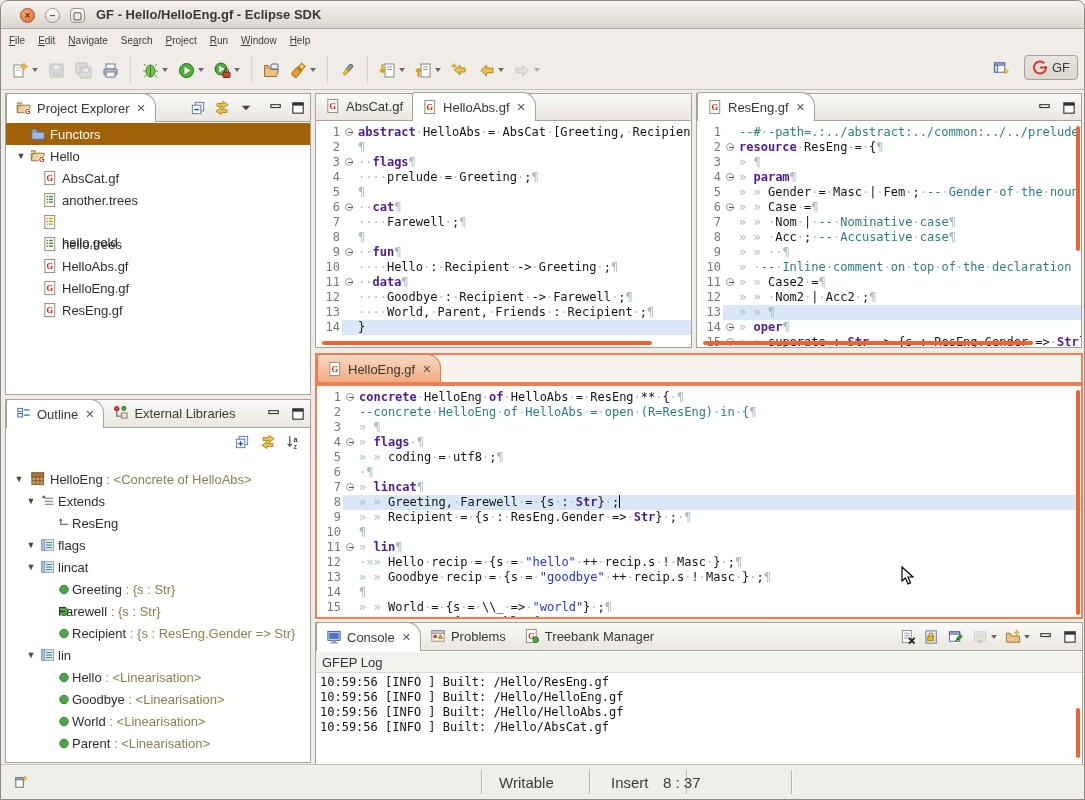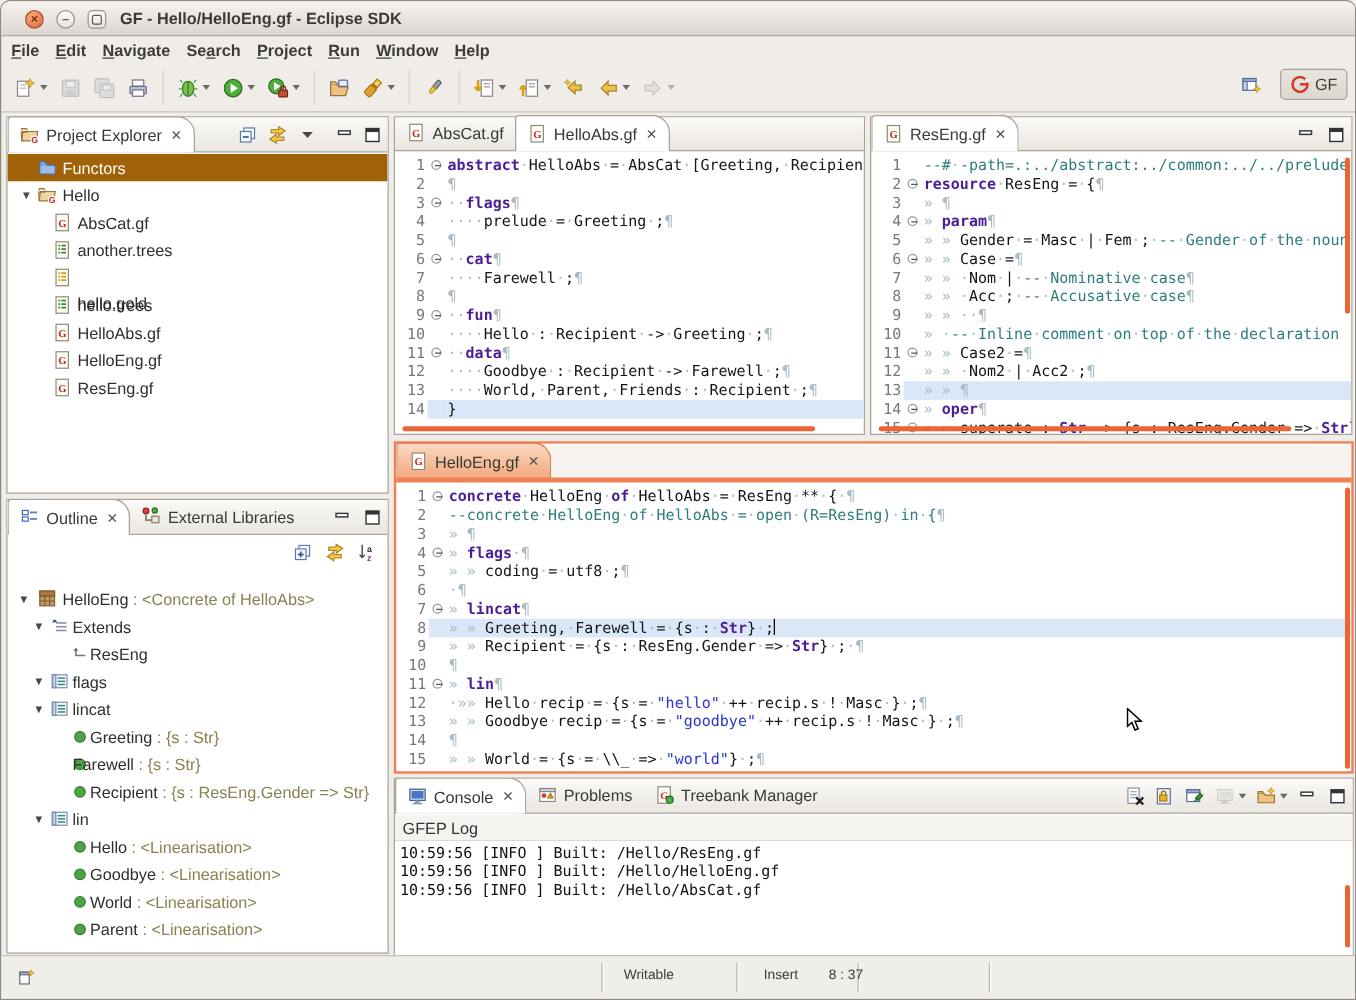--- a/index.html
+++ b/index.html
@@ -9,21 +9,21 @@
 
 #titlebar { position:absolute; left:0; top:0; width:100%; height:28px; background:linear-gradient(#F7F3EF,#DBD6CF); border-bottom:1px solid #B3AEA5; }
 .winbtn { position:absolute; top:7px; width:15px; height:15px; border-radius:50%; border:1px solid #9A958D; background:linear-gradient(#FDFDFC,#E6E2DC); color:#5d5950; font:bold 10px/13px "Liberation Sans",sans-serif; text-align:center; }
 #btn-close { left:19px; background:radial-gradient(circle at 35% 30%,#F6A878,#E1683A); border-color:#A65028; color:#7A2D0C; }
 #btn-min { left:44px; }
 #btn-max { left:69px; border-radius:4px; }
 #title-text { position:absolute; left:95px; top:6px; font-size:13px; font-weight:bold; color:#3C3A36; }
 
 
 #menubar { position:absolute; left:0; top:28px; width:100%; height:22px; display:flex; align-items:center; padding-left:8px; gap:13px; }
-.menu-item { font-size:13px; color:#3E3C38;font-weight:bold; }
+.menu-item { font-size:10px; color:#3E3C38; }
 .menu-item u { text-decoration:underline; }
 
 
 #toolbar { position:absolute; left:0; top:50px; width:100%; height:39px; border-bottom:1px solid #C5C0B8; display:flex; align-items:center; }
 .tgroup { display:flex; align-items:center; height:28px; padding:0 6px; border-left:1px solid #D8D3CB; }
 .tgroup:first-child { border-left:none; }
 .tbtn { display:flex; align-items:center; padding:2px 3px; margin:0 2px; }
 .tbtn svg { width:17px; height:17px; }
 .dd { width:0; height:0; border-left:3.5px solid transparent; border-right:3.5px solid transparent; border-top:4px solid #6E6A63; margin-left:3px; }
 .dis { opacity:.45; }
@@ -76,21 +76,21 @@
 #ed-hello .edhead { background:#F7F3EF; border-bottom:none; }
 #orange-band { position:absolute; left:0; right:0; top:27px; height:4px; background:#EF8055; }
 
 
 #console-label { position:absolute; left:0; right:0; top:29px; height:21px; background:#F5F3F0; font-size:13px; color:#333; padding:3px 0 0 6px; border-bottom:1px solid #DDD9D2; }
 #console-body { position:absolute; left:0; right:0; top:50px; bottom:0; background:#fff; font:12px/15px "DejaVu Sans Mono",monospace; color:#111; padding:2px 0 0 4px; overflow:hidden; }
 
 
 #statusbar { position:absolute; left:0; bottom:0; width:100%; height:35px; background:#F0EEE9; border-top:1px solid #C4BFB7; }
 .sb-sep { position:absolute; top:5px; width:1px; height:24px; background:#BDB8AF; box-shadow:1px 0 0 #FBFAF8; }
-.sb-txt { position:absolute; top:9px; font-size:11px; color:#3E3C38; }
+.sb-txt { position:absolute; top:9px; font-size:15px; color:#3E3C38; }
 </style>
 </head>
 <body>
 
 <div id="win">
   <div id="titlebar">
     <div class="winbtn" id="btn-close">×</div>
     <div class="winbtn" id="btn-min">–</div>
     <div class="winbtn" id="btn-max">▢</div>
     <div id="title-text">GF - Hello/HelloEng.gf - Eclipse SDK</div>
@@ -818,20 +818,21 @@
               <rect x="3" y="3" width="11" height="11" fill="#fff" stroke="#333" stroke-width="1.2"></rect>
               <rect x="3" y="3" width="11" height="3" fill="#333"></rect>
             </svg>
           </span>
         </div>
       </div>
     <div id="console-label">GFEP Log</div>
     <div id="console-body">
         <div>10:59:56 [INFO ] Built: /Hello/ResEng.gf</div>
         <div>10:59:56 [INFO ] Built: /Hello/HelloEng.gf</div>
+        <div>10:59:56 [INFO ] Built: /Hello/HelloAbs.gf</div>
         <div>10:59:56 [INFO ] Built: /Hello/AbsCat.gf</div>
       </div>
     <div class="vsb" style="top:85px;height:50px;right:2px;"></div>
   </div>
 
   <div id="statusbar">
     <span class="phicon" style="position:absolute;left:12px;top:9px;">
         <svg viewBox="0 0 17 17">
           <rect x="3" y="4" width="8" height="10" fill="#fff" stroke="#667"></rect>
           <rect x="3" y="4" width="8" height="2.2" fill="#AABBD8" stroke="#667"></rect>

